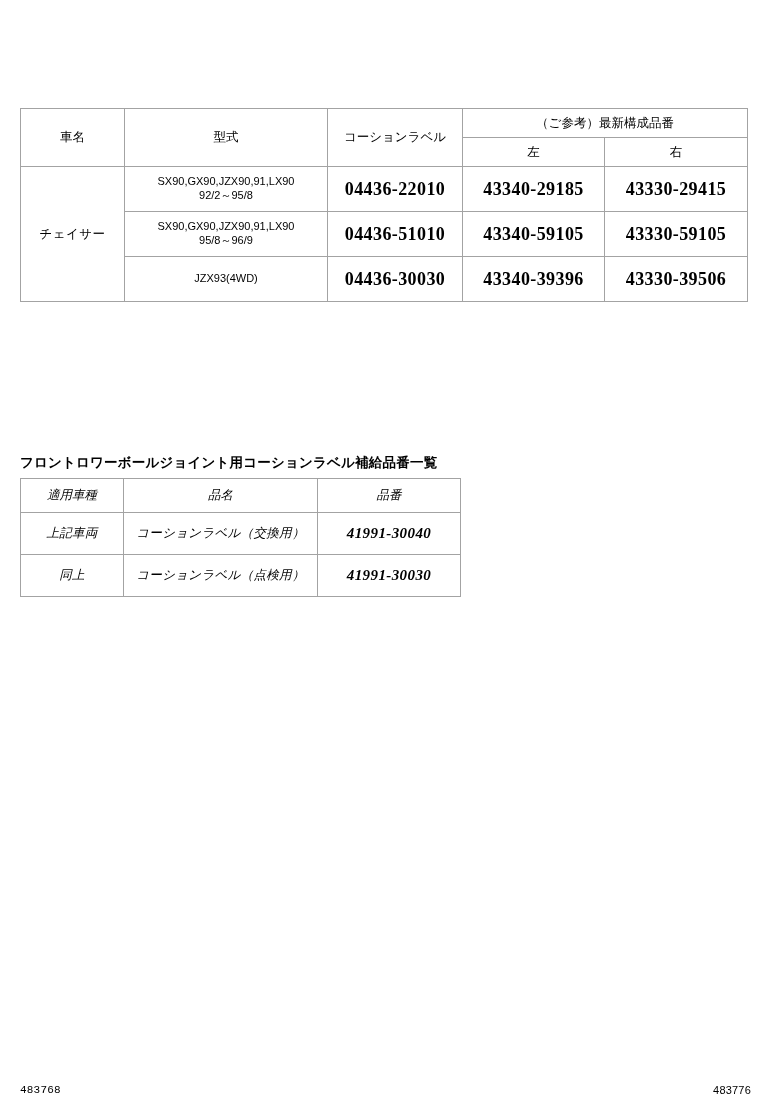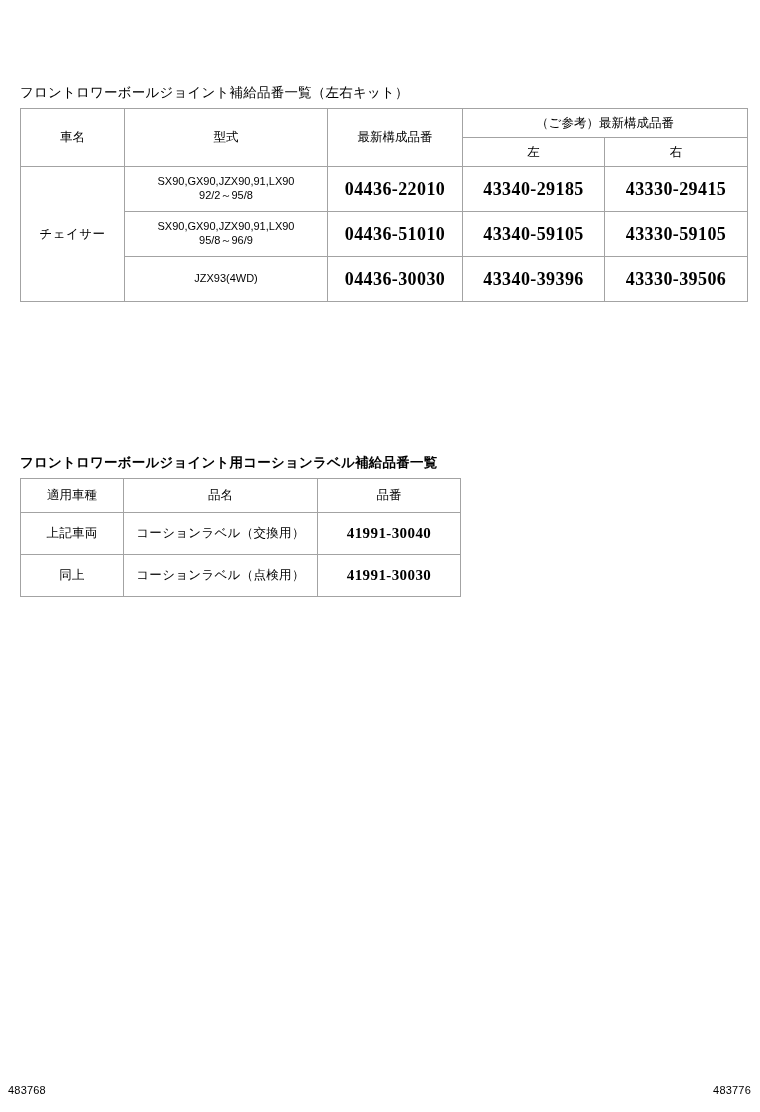--- a/index.html
+++ b/index.html
@@ -87,20 +87,21 @@
   .col-model    { width: 203px; }
   .col-kit      { width: 135px; }
   .col-left     { width: 142px; }
   .col-right    { width: 143px; }
 
   
   #table-labels {
     left: 20px;
     top: 478px;
     width: 440px;
+    font-style: italic;
   }
   #table-labels .hdr {
     font-size: 12.5px;
     height: 33px;
   }
   #table-labels tbody tr { height: 42px; }
   #table-labels td.vehicle,
   #table-labels td.itemname {
     font-size: 12.5px;
     letter-spacing: 0.3px;
@@ -117,43 +118,42 @@
 
   
   .footer-ref {
     position: absolute;
     bottom: 16px;
     font-size: 11px;
     font-family: "Liberation Sans", "DejaVu Sans", sans-serif;
     color: #000;
     letter-spacing: 0.2px;
   }
-  #footer-left  { left: 8px; }
+  #footer-left  { left: 20px; font-family: Liberation Mono, monospace; }
   #footer-right { right: 9px; }
 </style>
 </head>
 <body>
 
 <div class="page">
 
-  <div id="title-1" class="section-title">フロントロワーボールジョイント補給品番一覧（左右キット）</div>
 
   <table id="table-parts">
     <colgroup>
       <col class="col-carname">
         <col class="col-model">
         <col class="col-kit">
       <col class="col-left">
         <col class="col-right">
     </colgroup>
     <thead>
       <tr>
         <th class="hdr-tall" rowspan="2">車名</th>
         <th class="hdr-tall" rowspan="2">型式</th>
-        <th class="hdr-tall" rowspan="2">最新構成品番</th>
+        <th class="hdr-tall" rowspan="2">コーションラベル</th>
         <th class="hdr" colspan="2">（ご参考）最新構成品番</th>
       </tr>
       <tr>
         <th class="hdr">左</th>
         <th class="hdr">右</th>
       </tr>
     </thead>
     <tbody>
       <tr>
         <td class="carname" rowspan="3">チェイサー</td>

